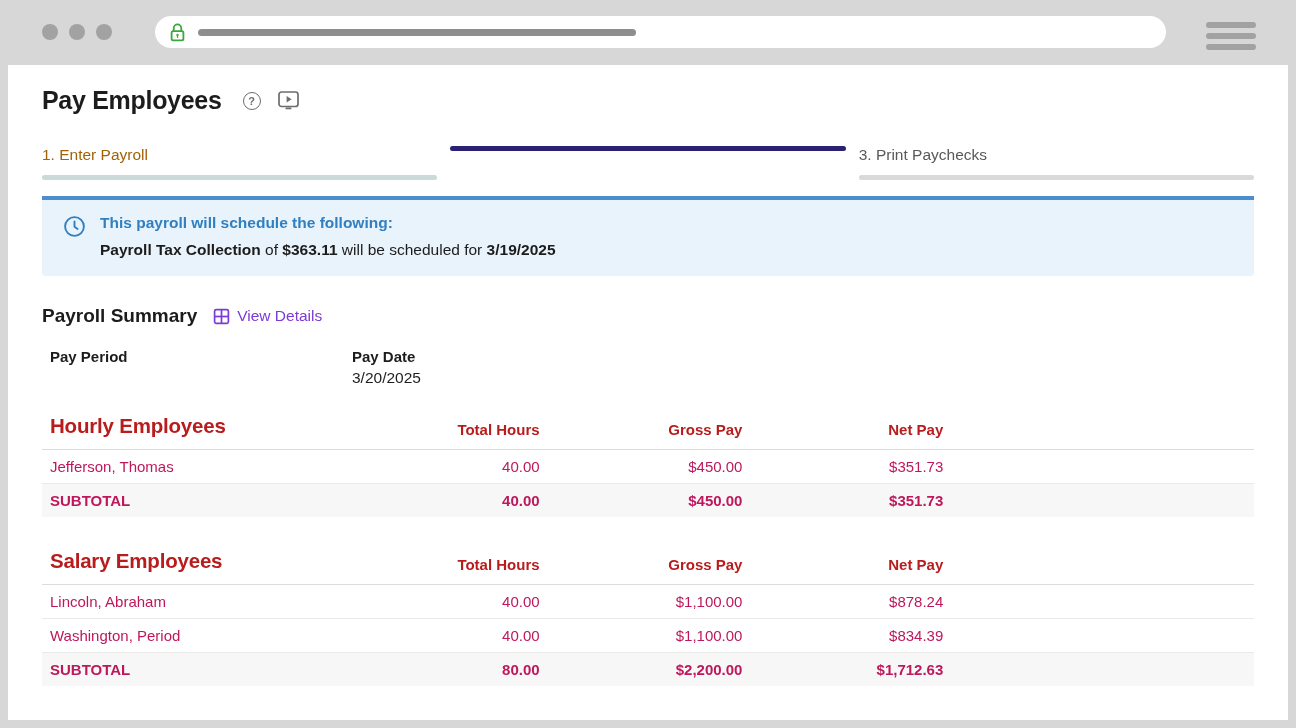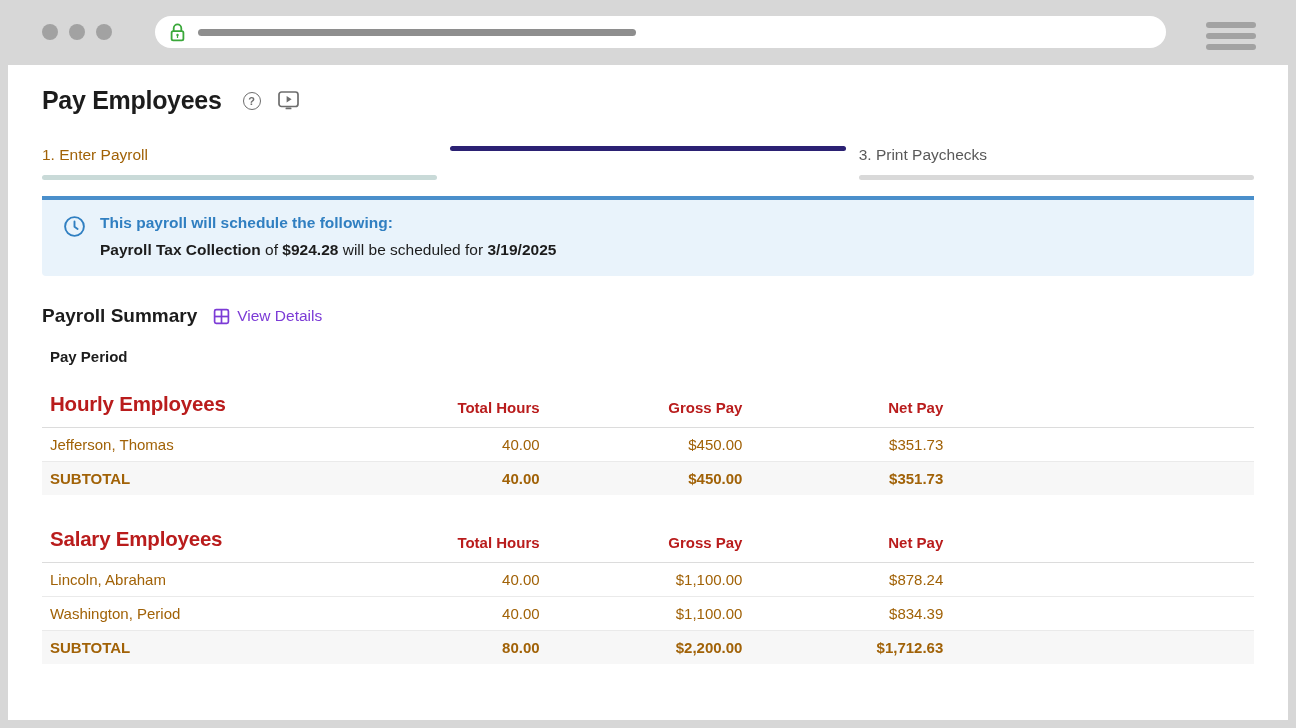--- a/index.html
+++ b/index.html
@@ -78,21 +78,21 @@
   col.c-name { width: 378px; }
   col.c-hours { width: 120px; }
   col.c-gross { width: 203px; }
   col.c-net { width: 201px; }
   col.c-spacer { width: 311px; }
   thead th {
     text-align: right; font-size: 15px; font-weight: bold; color: #b91c1c;
     padding: 0 0 11px 0; border-bottom: 1px solid #dcdcdc; vertical-align: bottom;
   }
   thead th.section { text-align: left; font-size: 20.5px; padding-left: 8px; letter-spacing: -0.2px; }
-  tbody td { text-align: right; padding: 8px 0; border-bottom: 1px solid #eaeaea; color: #a16207; }
+  tbody td { text-align: right; padding: 8px 0; border-bottom: 1px solid #eaeaea; color: #be185d; }
   tbody td.name { text-align: left; padding-left: 8px; }
   tr.subtotal td { background: #f7f7f7; font-weight: bold; border-bottom: none; }
 </style>
 </head>
 <body>
 
 <div class="chrome">
   <div class="dots">
     <div class="dot"></div>
     <div class="dot"></div>
@@ -146,21 +146,21 @@
 
   <div class="banner">
     <span style="display:flex; margin-top:1px;">
       <svg width="23" height="23" viewBox="0 0 23 23">
         <circle cx="11.5" cy="11.5" r="9.4" fill="none" stroke="#307fc1" stroke-width="1.9"></circle>
         <path d="M11.5 6.4 V11.7 L14.6 13.9" fill="none" stroke="#307fc1" stroke-width="1.9" stroke-linecap="round" stroke-linejoin="round"></path>
       </svg>
     </span>
     <div class="banner-text">
       <div class="banner-heading">This payroll will schedule the following:</div>
-      <div class="banner-line"><span class="b">Payroll Tax Collection</span><span> of </span><span class="b">$924.28</span><span> will be scheduled for </span><span class="b">3/19/2025</span></div>
+      <div class="banner-line"><span class="b">Payroll Tax Collection</span><span> of </span><span class="b">$363.11</span><span> will be scheduled for </span><span class="b">3/19/2025</span></div>
     </div>
   </div>
 
   <div class="summary-row">
     <h2 class="summary-title">Payroll Summary</h2>
     <a class="view-details">
       <span style="display:flex;">
         <svg width="17" height="17" viewBox="0 0 17 17">
           <rect x="1.6" y="1.6" width="13.8" height="13.8" rx="1.6" fill="none" stroke="#7c3bd6" stroke-width="1.7"></rect>
           <line x1="8.5" y1="1.6" x2="8.5" y2="15.4" stroke="#7c3bd6" stroke-width="1.7"></line>
@@ -168,20 +168,24 @@
         </svg>
       </span>
       <span>View Details</span>
     </a>
   </div>
 
   <div class="pay-info">
     <div class="pay-block">
       <div class="pay-label">Pay Period</div>
     </div>
+    <div class="pay-block">
+      <div class="pay-label">Pay Date</div>
+      <div class="pay-value">3/20/2025</div>
+    </div>
   </div>
 
   <table>
     <colgroup>
         <col class="c-name">
         <col class="c-hours">
         <col class="c-gross">
         <col class="c-net">
         <col class="c-spacer">
       </colgroup>

